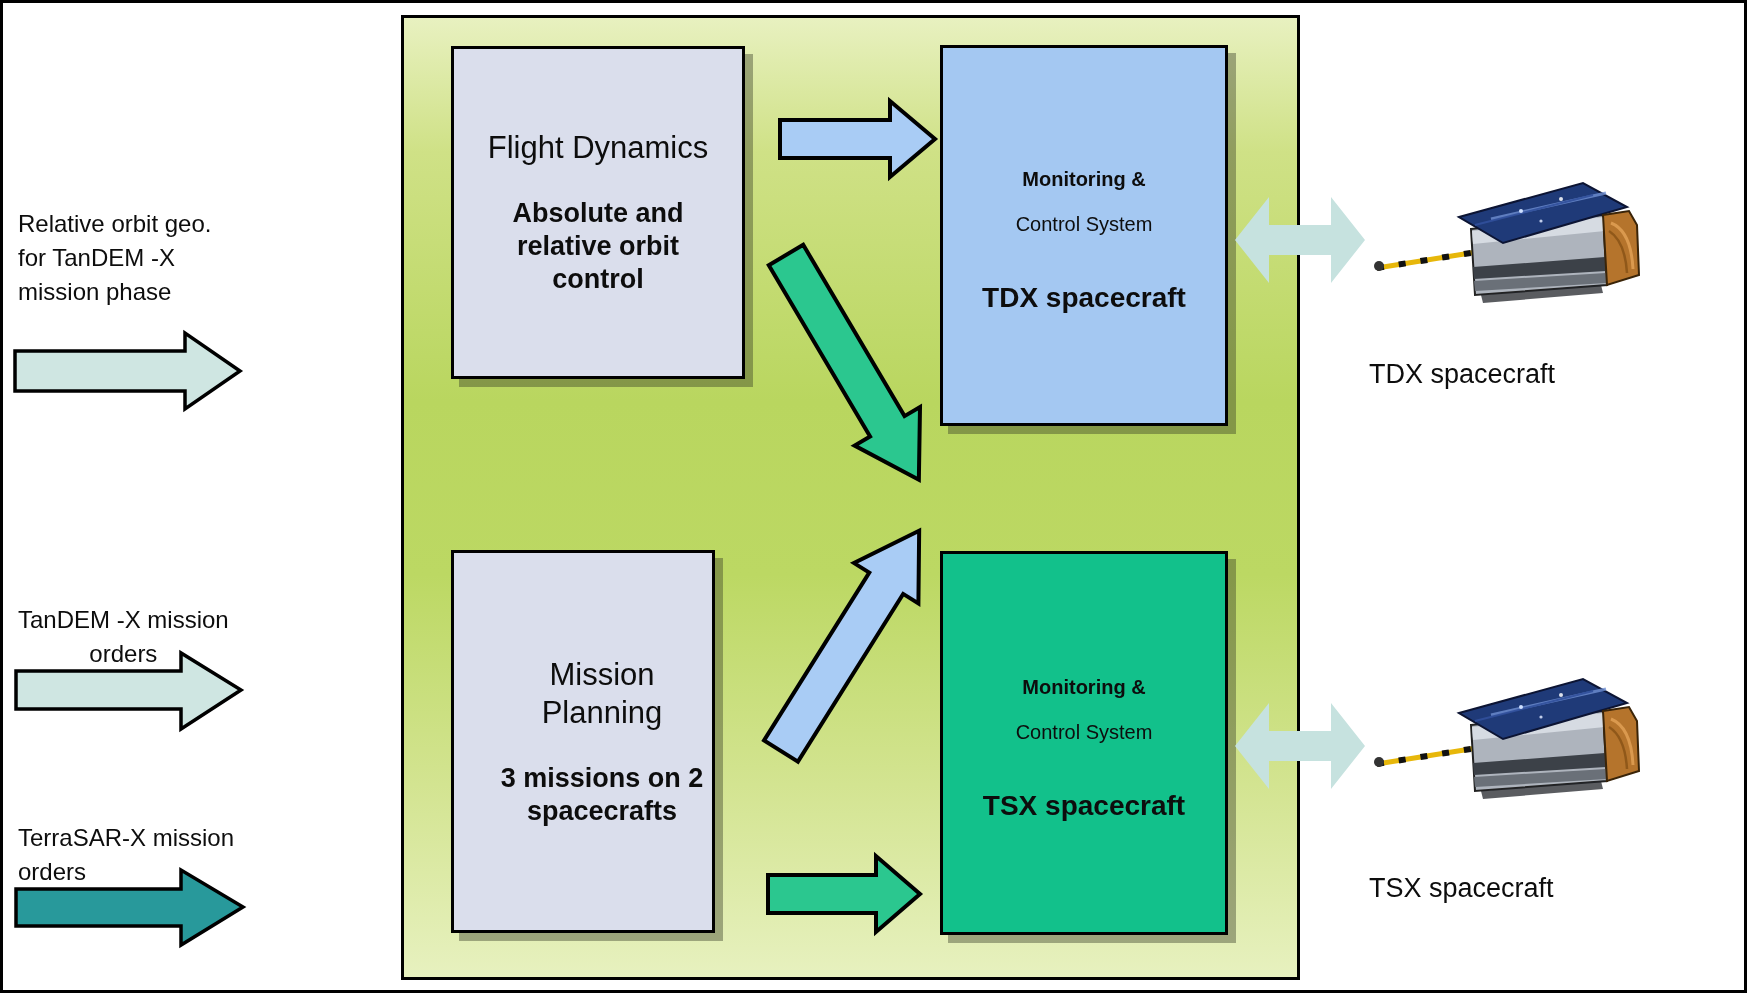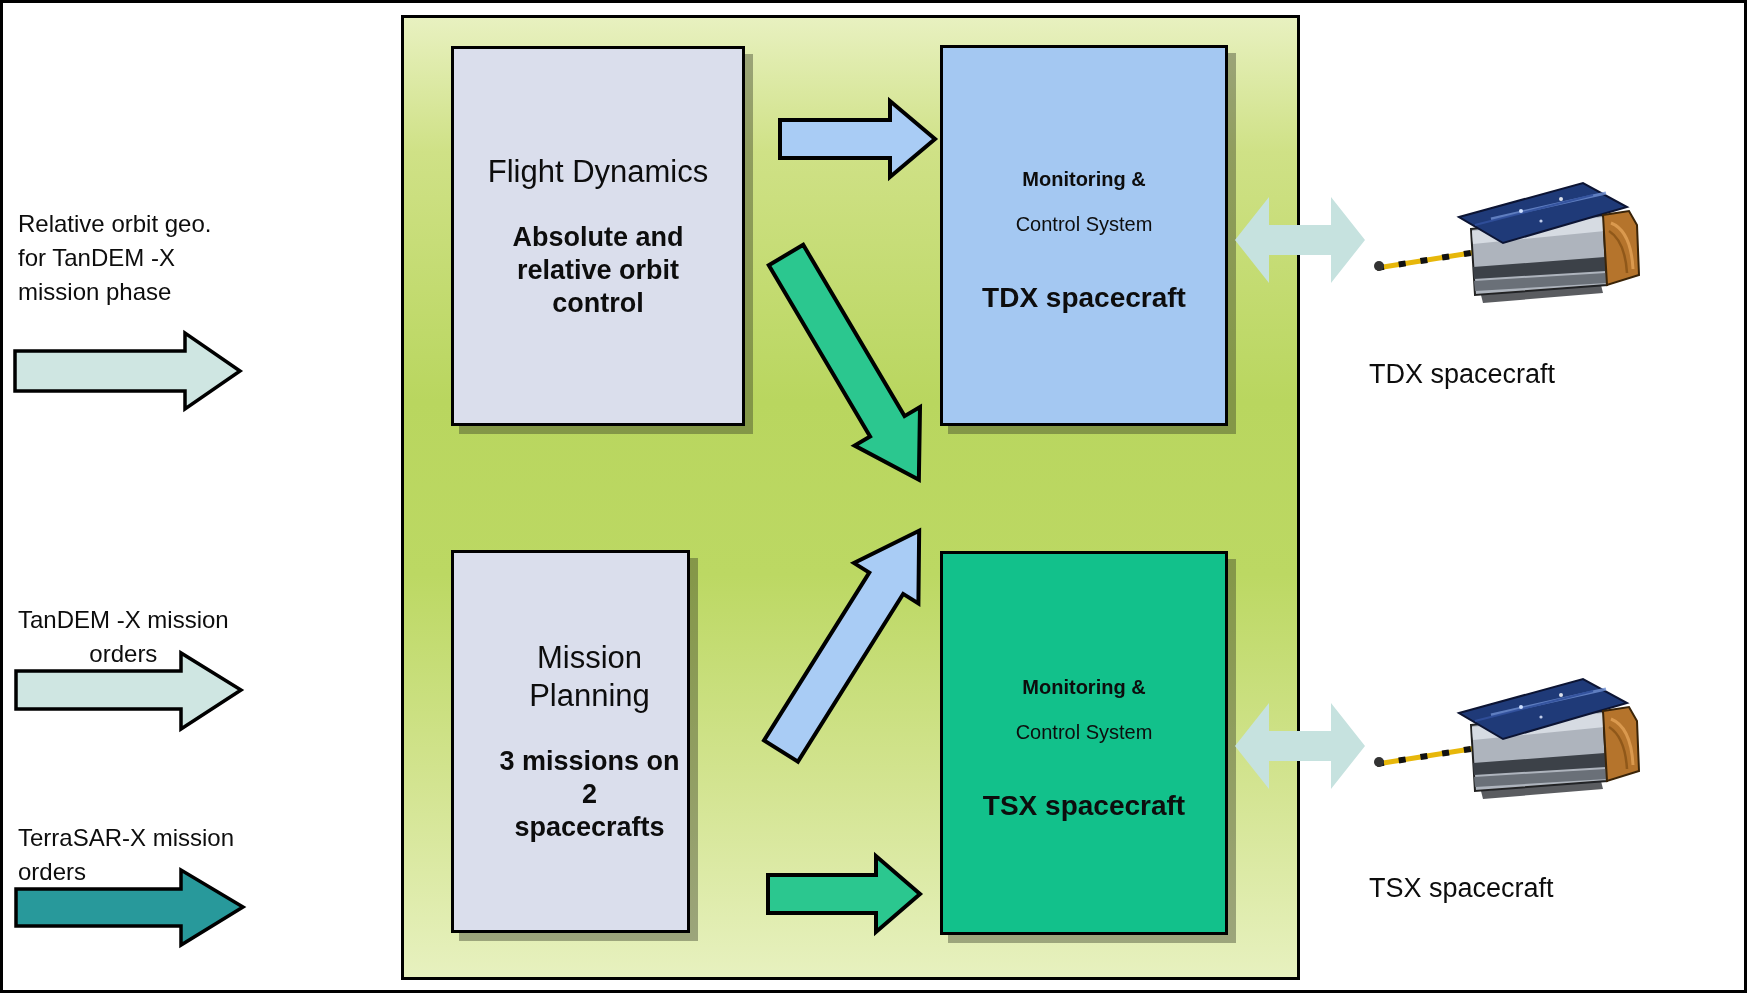--- a/index.html
+++ b/index.html
@@ -38,34 +38,34 @@
   .sat{position:absolute;z-index:3;}
   .sat-label{position:absolute;font-size:27px;z-index:4;}
 </style>
 </head>
 <body>
 
 <div class="stage">
 
   <div class="panel"></div>
 
-  <div class="dbox box-lavender" style="left:448px;top:43px;width:294px;height:380px;">
+  <div class="dbox box-lavender" style="left:448px;top:43px;width:294px;height:333px;">
     <div class="title">Flight Dynamics</div>
     <div class="subtitle pre">Absolute and
 relative orbit
 control</div>
   </div>
 
   <div class="dbox box-blue" style="left:937px;top:42px;width:288px;height:381px;">
     <div class="title-line b">Monitoring &amp;</div>
     <div class="title-line">Control System</div>
     <div class="subtitle" style="font-size:28px;margin-top:34px;">TDX spacecraft</div>
   </div>
 
-  <div class="dbox box-lavender" style="left:448px;top:547px;width:239px;height:383px;padding-left:38px;">
+  <div class="dbox box-lavender" style="left:448px;top:547px;width:264px;height:383px;padding-left:38px;">
     <div class="title">Mission Planning</div>
     <div class="subtitle pre">3 missions on 2
 spacecrafts</div>
   </div>
 
   <div class="dbox box-green" style="left:937px;top:548px;width:288px;height:384px;">
     <div class="title-line b">Monitoring &amp;</div>
     <div class="title-line">Control System</div>
     <div class="subtitle" style="font-size:28px;margin-top:34px;">TSX spacecraft</div>
   </div>

